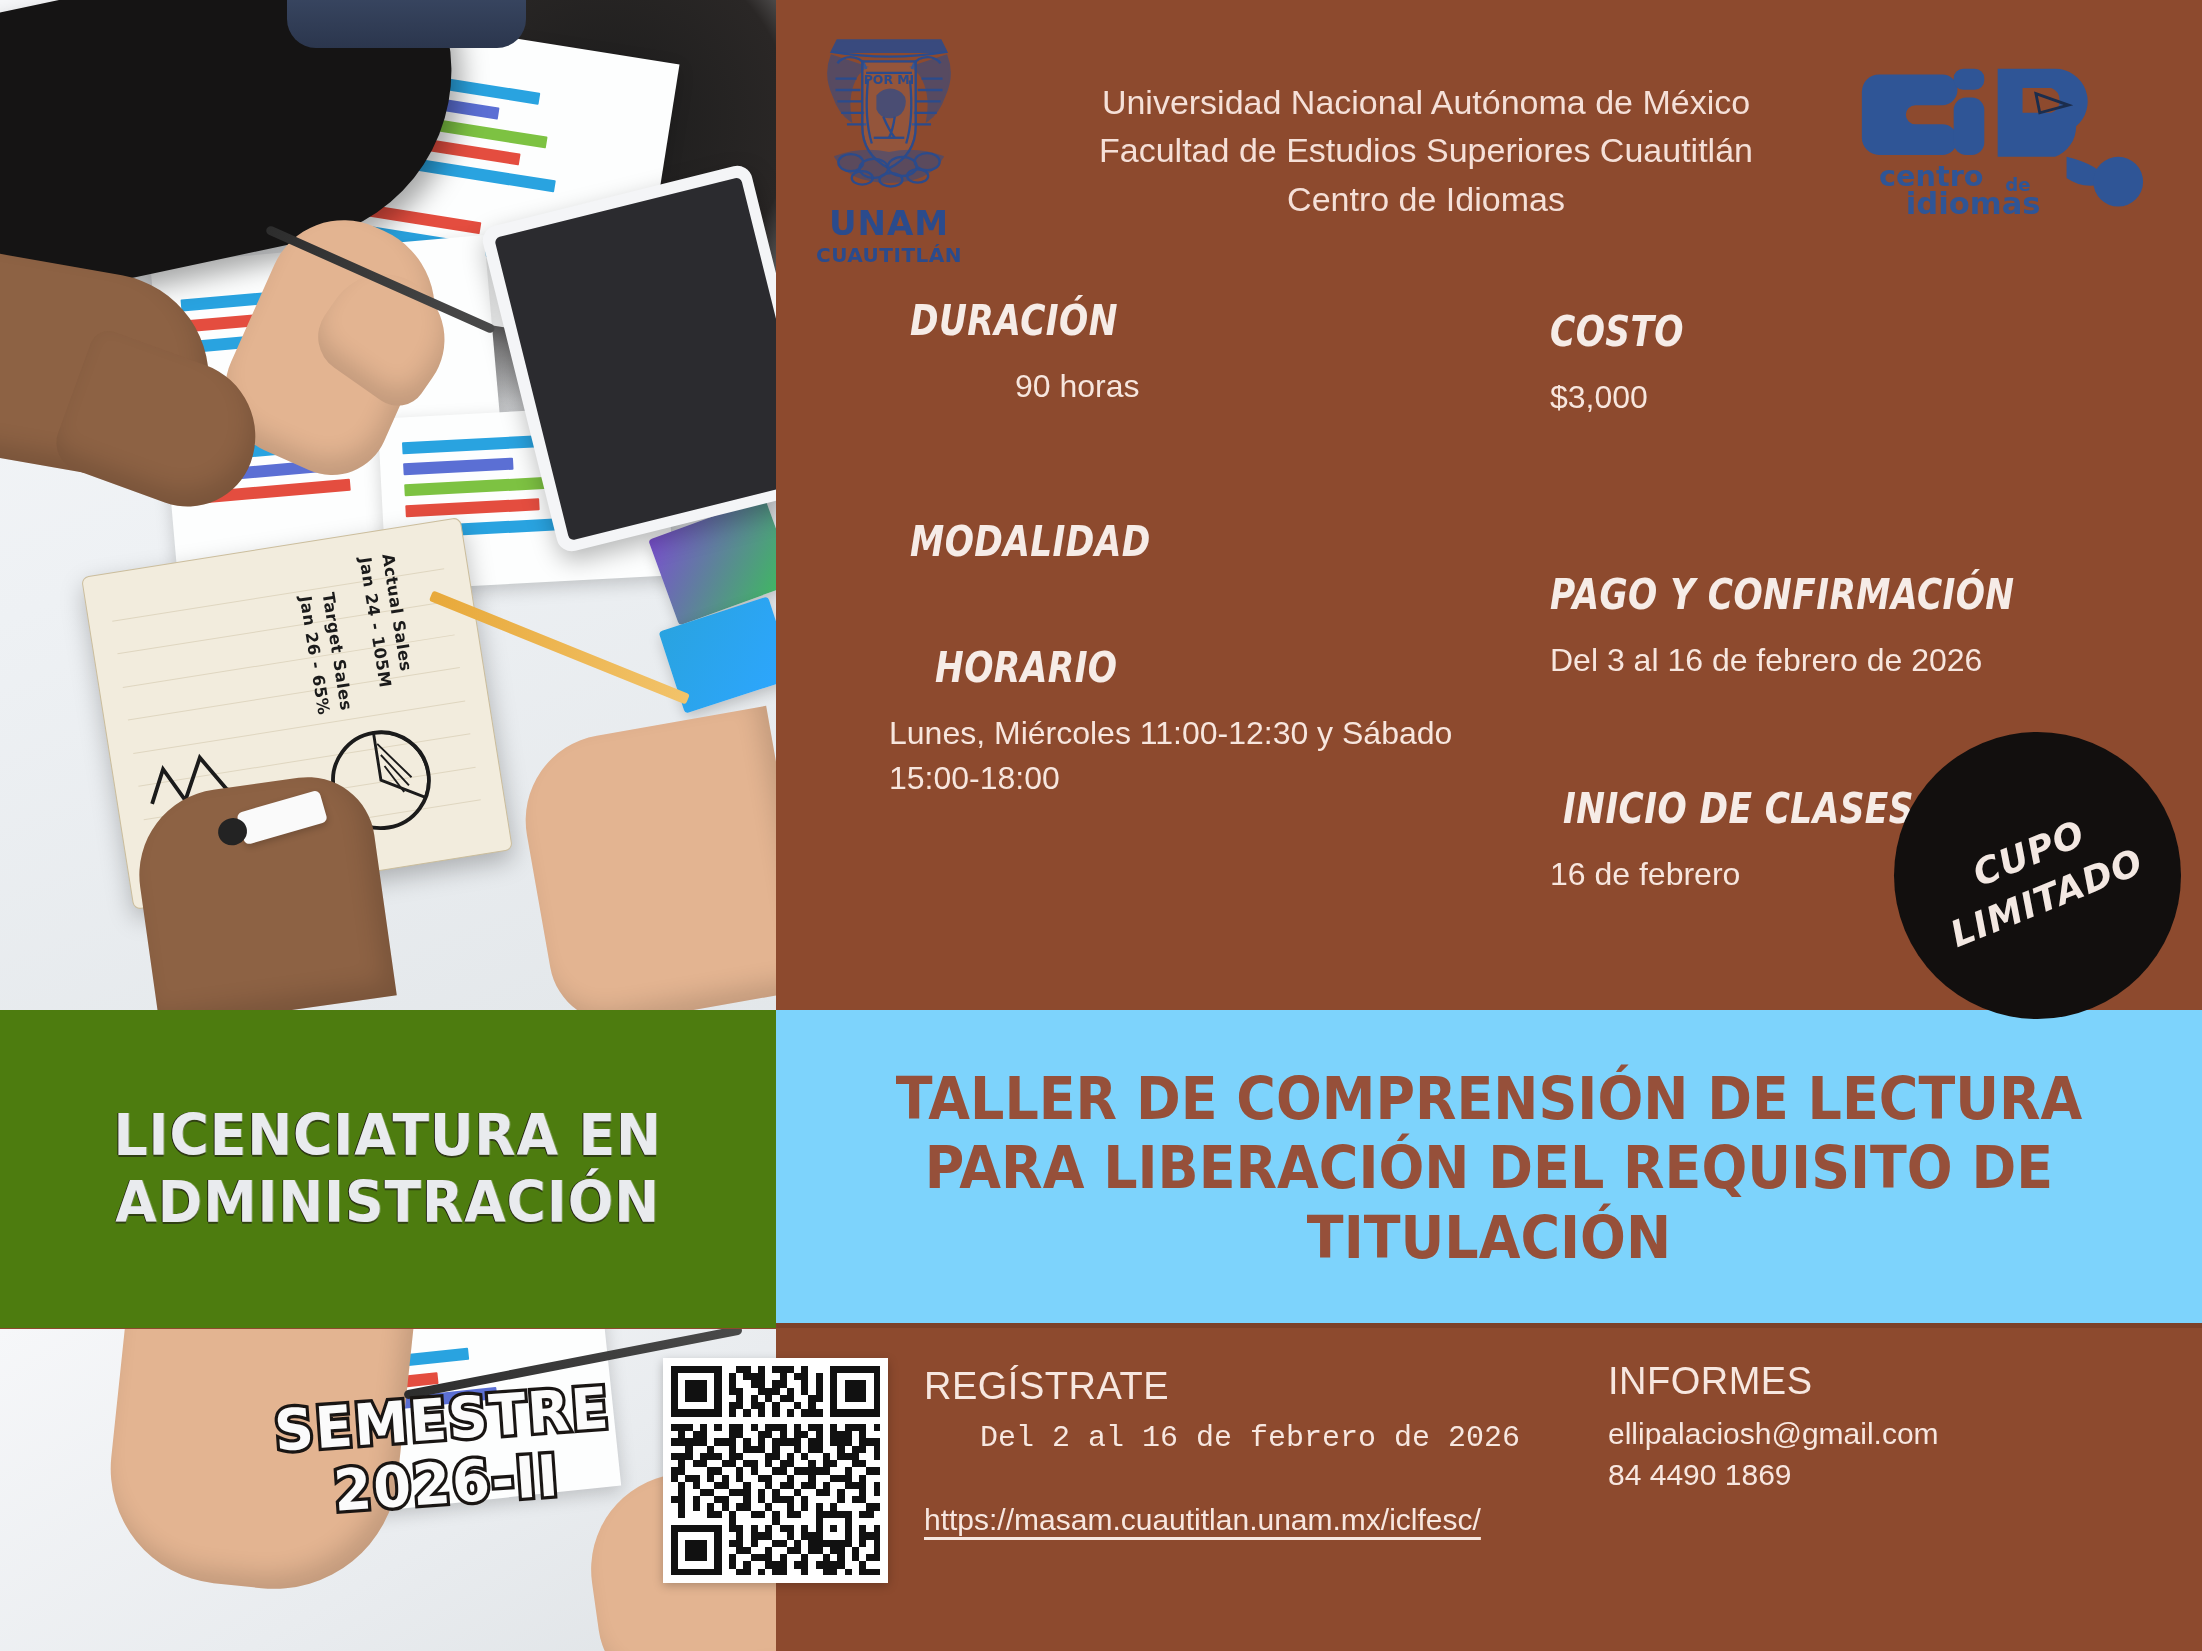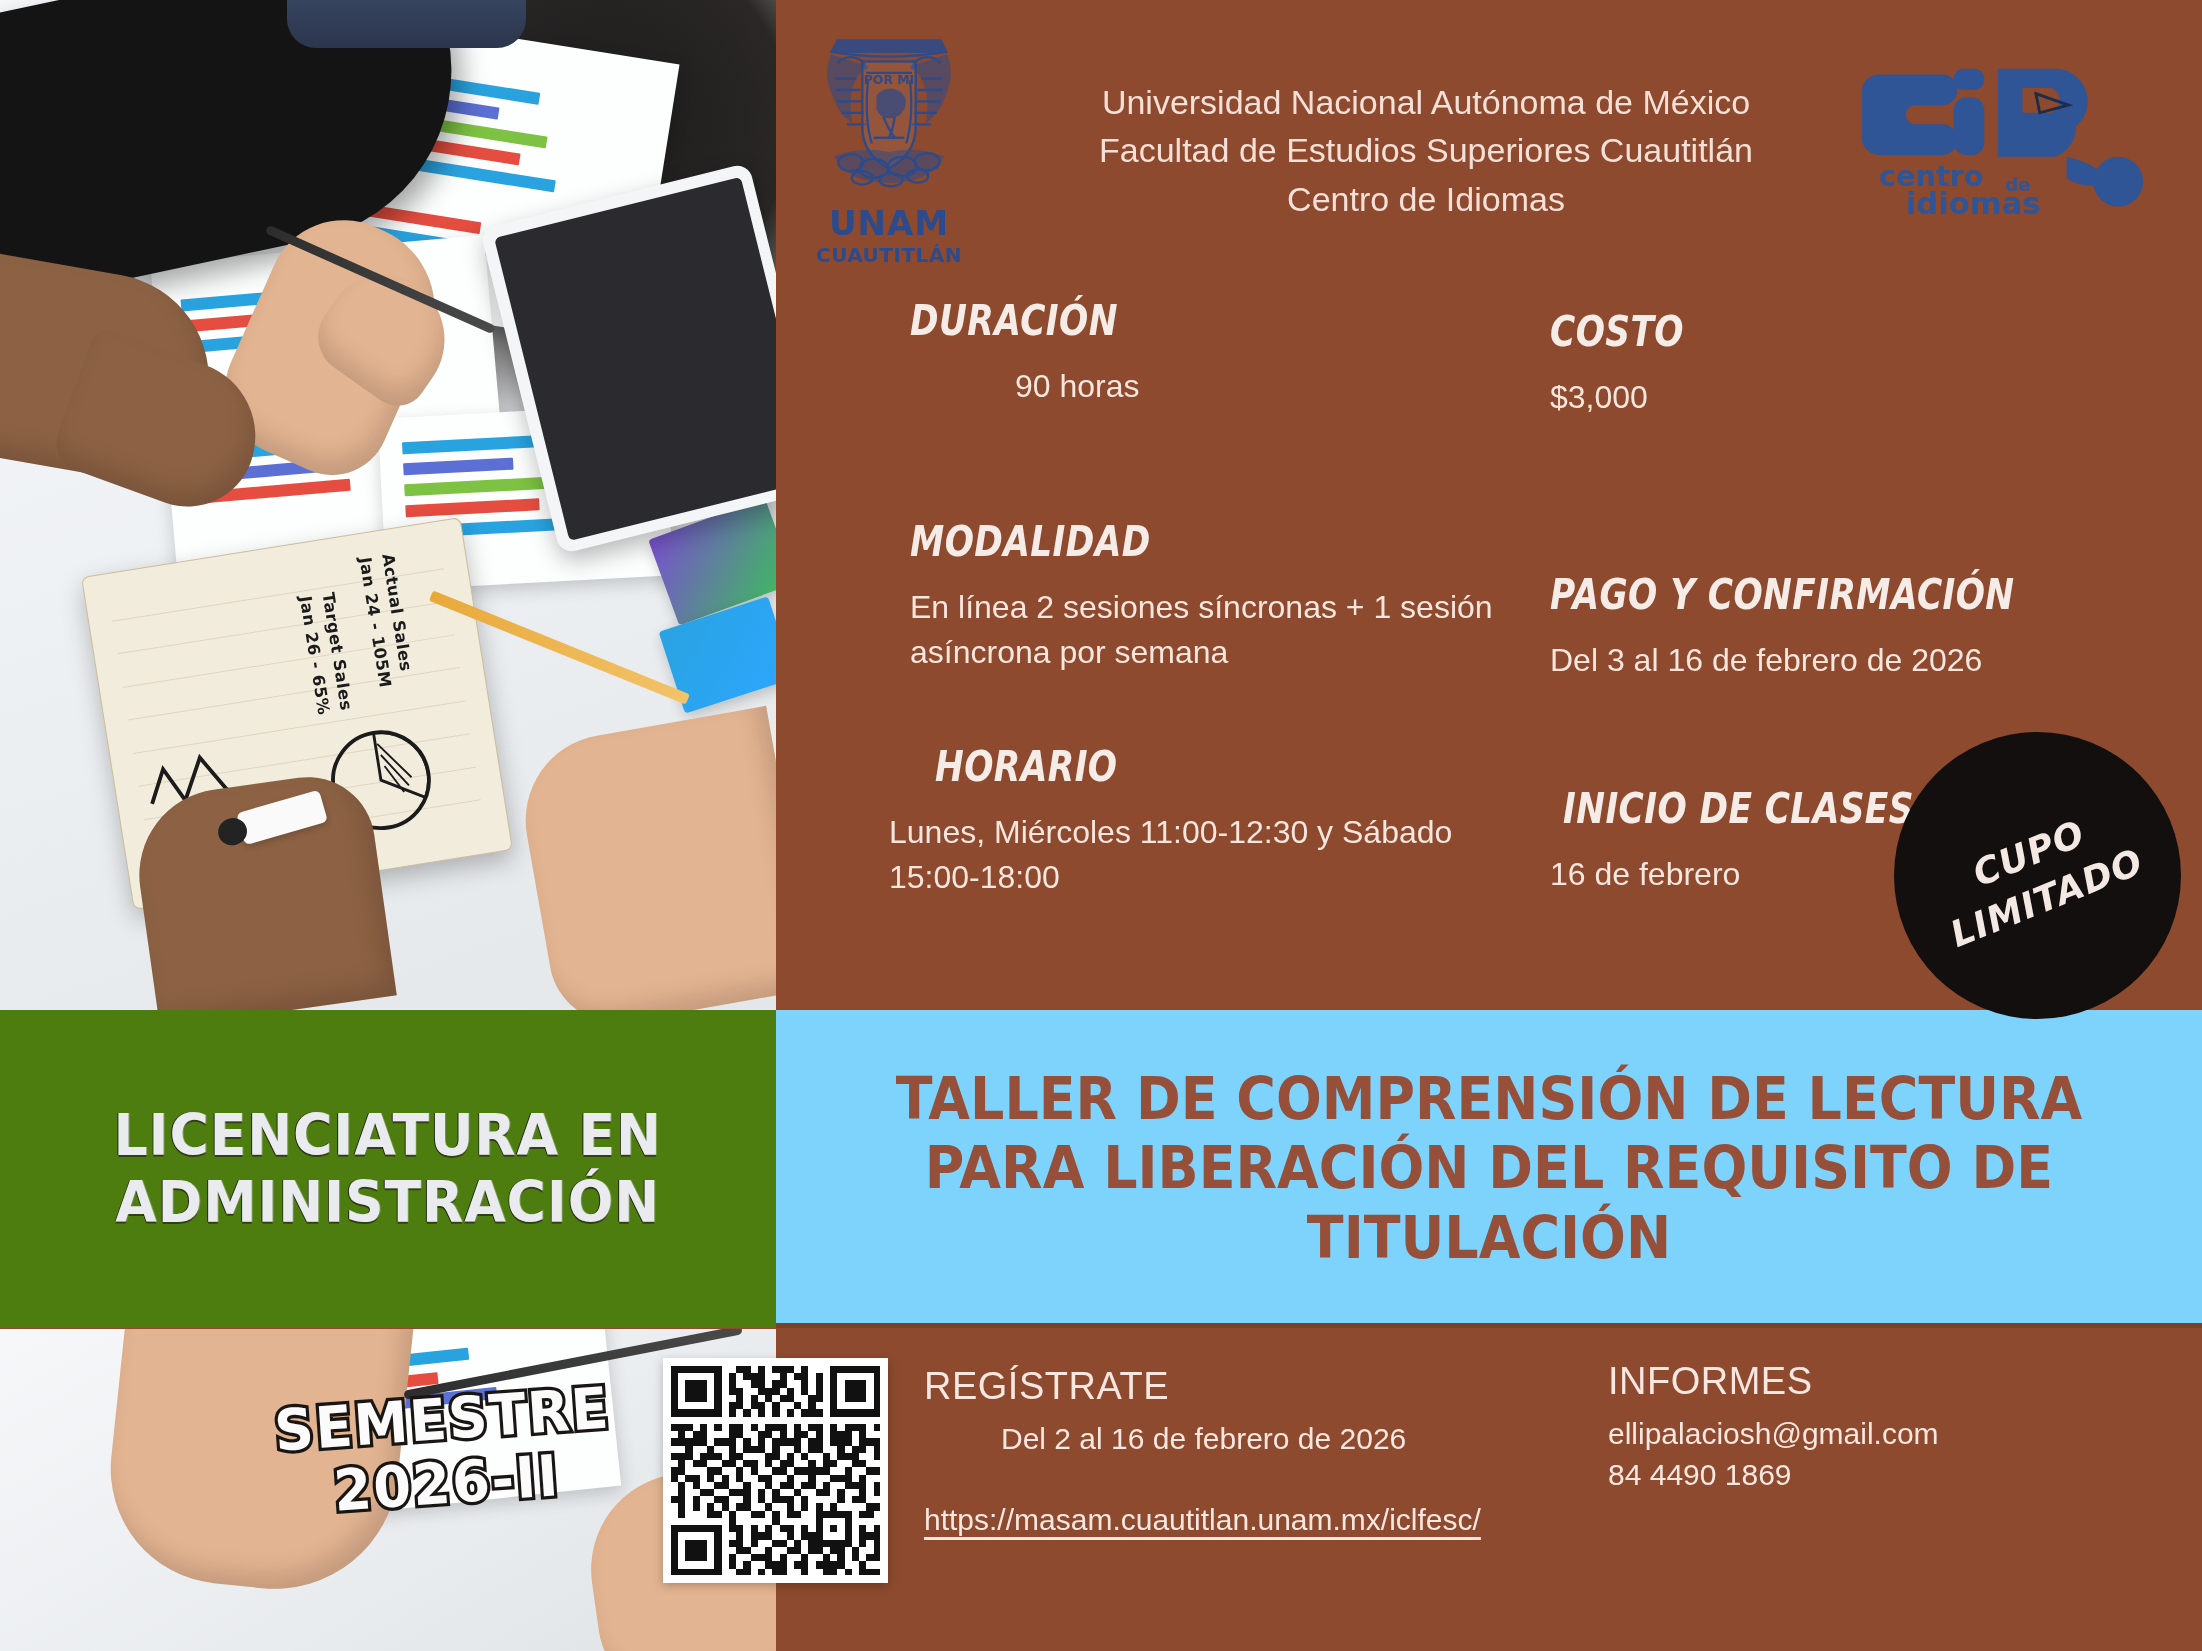--- a/index.html
+++ b/index.html
@@ -348,21 +348,21 @@
     font-weight: 400;
     letter-spacing: 0.5px;
     margin-bottom: 9.6px;
   }
   .foot-sub {
     font-size: 30px;
     color: #f7e7e0;
     line-height: 1.38;
     font-weight: 400;
   }
-  .foot-sub.ind { margin-left: 77px; }
+  .foot-sub.ind { margin-left: 56px; font-family: Liberation Mono, monospace; }
   .foot-url {
     margin-top: 44px;
     font-size: 30px;
     color: #f7e7e0;
     text-decoration: underline;
     text-underline-offset: 6.7px;
     display: inline-block;
   }
 </style>
 </head>
@@ -555,21 +555,20 @@
   <div class="info">
 
     <div class="info-col col-left">
       <div class="blk">
         <div class="blk-head">DURACIÓN</div>
         <div class="blk-body ind">90 horas</div>
       </div>
       <div class="sp-d"></div>
       <div class="blk">
         <div class="blk-head">MODALIDAD</div>
-        <div class="blk-body">En línea 2 sesiones síncronas + 1 sesión asíncrona por semana</div>
       </div>
       <div class="sp-m"></div>
       <div class="blk">
         <div class="blk-head ind1">HORARIO</div>
         <div class="blk-body" style="margin-left:-21px;">Lunes, Miércoles 11:00-12:30 y Sábado 15:00-18:00</div>
       </div>
     </div>
 
     <div class="info-col col-right">
       <div class="blk">

